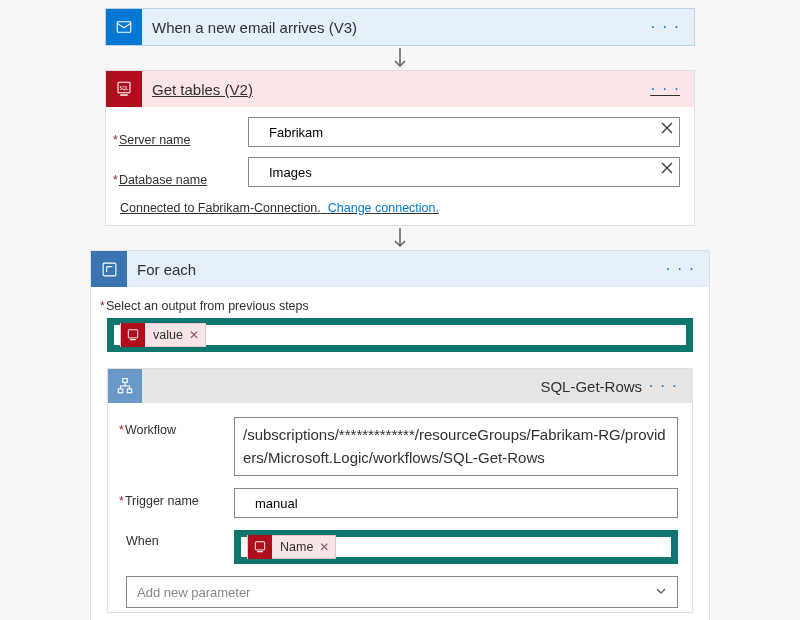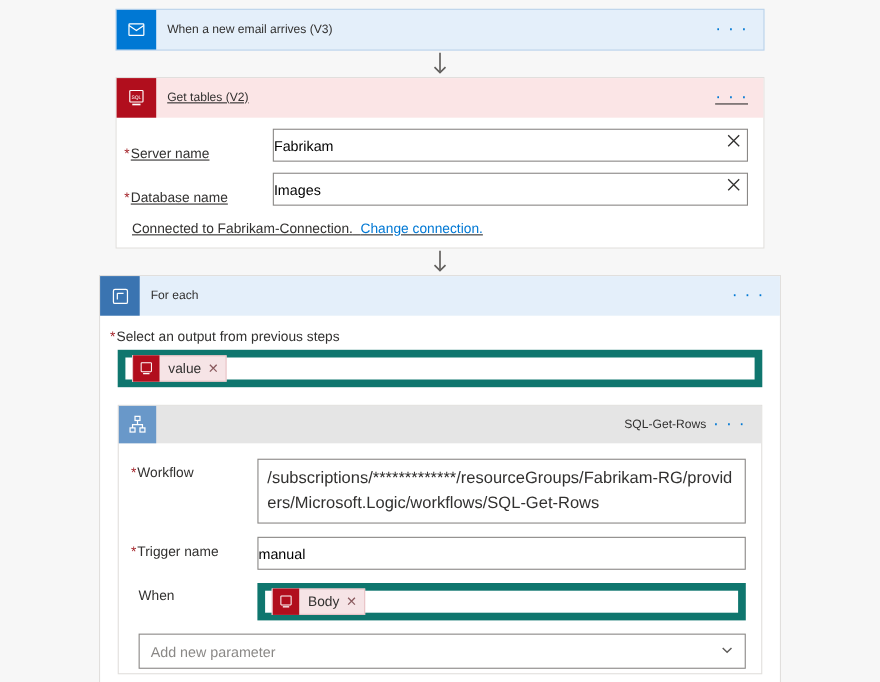--- a/index.html
+++ b/index.html
@@ -1,39 +1,39 @@
 <!DOCTYPE html>
 <html><head>
 <meta charset="utf-8">
 <style>
   * { box-sizing: border-box; margin: 0; padding: 0; font-family: "Segoe UI", Arial, sans-serif; }
   body { background: #f7f7f7; width: 800px; height: 620px; overflow: hidden; font-size: 13px; color: #323130; }
   .canvas { padding: 8px 0 12px 0; }
   .card-header { display: flex; align-items: center; height: 36px; padding: 0 8px 0 0; }
   .icon-box { width: 36px; height: 36px; display: flex; align-items: center; justify-content: center; color: #fff; flex-shrink: 0; }
-  .title { flex: 1; padding-left: 10px; font-size: 11px; }
+  .title { flex: 1; padding-left: 10px; font-size: 15px; }
   .ellipsis { color: #0078d4; font-size: 16px; letter-spacing: 1px; padding: 0 6px; cursor: pointer; }
   .arrow-down { text-align: center; color: #605e5c; font-size: 18px; line-height: 24px; }
   .arrow-svg { display: block; margin: 0 auto; }
 
   
   .step1 { width: 590px; margin: 0 auto; border: 1px solid #bcd3ea; background: #e4effa; }
   .step1 .icon-box { background: #0078d4; }
 
   
   .step2 { width: 590px; margin: 0 auto; border: 1px solid #e1dfdd; background: #fff; text-decoration: underline; }
   .step2-header { background: #fbe5e6; display: flex; align-items: center; height: 36px; }
   .step2-header .icon-box { background: #b10e1d; }
   .step2-body { padding: 10px 14px 10px 14px; }
   .form-row { display: flex; align-items: flex-end; margin-bottom: 10px; }
   .form-row:last-of-type { margin-bottom: 6px; }
   .label { width: 128px; font-size: 12.5px; color: #323130; }
   .req::before { content: "*"; color: #a4262c; margin-left: -7px; padding-right: 1px; display: inline-block; }
   .input-wrap { position: relative; flex: 1; }
-  .input-wrap input { width: 100%; height: 30px; border: 1px solid #8a8886; padding: 0 30px 0 0; font-size: 13px; outline: none; }
+  .input-wrap input { width: 100%; height: 30px; border: 1px solid #8a8886; padding: 0 30px 0 20px; font-size: 13px; outline: none; }
   .clear-x { position: absolute; right: 6px; top: 4px; color: #605e5c; cursor: pointer; }
   .conn-line { font-size: 12.5px; color: #323130; padding-top: 4px; }
   .conn-link { color: #0078d4; cursor: pointer; }
 
   
   .step3 { width: 620px; margin: 0 auto; border: 1px solid #e1dfdd; background: #fff; }
   .step3-header { background: #e4effa; display: flex; align-items: center; height: 36px; }
   .step3-header .icon-box { background: #3a74b1; }
   .step3-body { padding: 12px 16px 14px 16px; }
   .select-label { font-size: 12.5px; margin-bottom: 5px; }
@@ -183,21 +183,21 @@
           <div class="form-row">
             <div class="label" style="padding-top:4px">When</div>
             <div class="token-field" style="flex:1; margin-bottom:0; height:34px;">
               <span class="token">
                 <span class="token-icon">
                   <svg width="14" height="14" viewBox="0 0 24 24" fill="#fff">
                       <rect x="4" y="3" width="16" height="14" rx="1" fill="none" stroke="#fff" stroke-width="1.6"></rect>
                       <rect x="7" y="19" width="10" height="2"></rect>
                     </svg>
                 </span>
-                <span class="token-label">Body</span>
+                <span class="token-label">Name</span>
                 <span class="token-x">✕</span>
               </span>
             </div>
           </div>
           <div class="dropdown">
             <span>Add new parameter</span>
             <span class="chev">
               <svg width="12" height="12" viewBox="0 0 12 12" fill="none" stroke="#605e5c" stroke-width="1.3">
                   <path d="M2 4l4 4 4-4"></path>
                 </svg>

